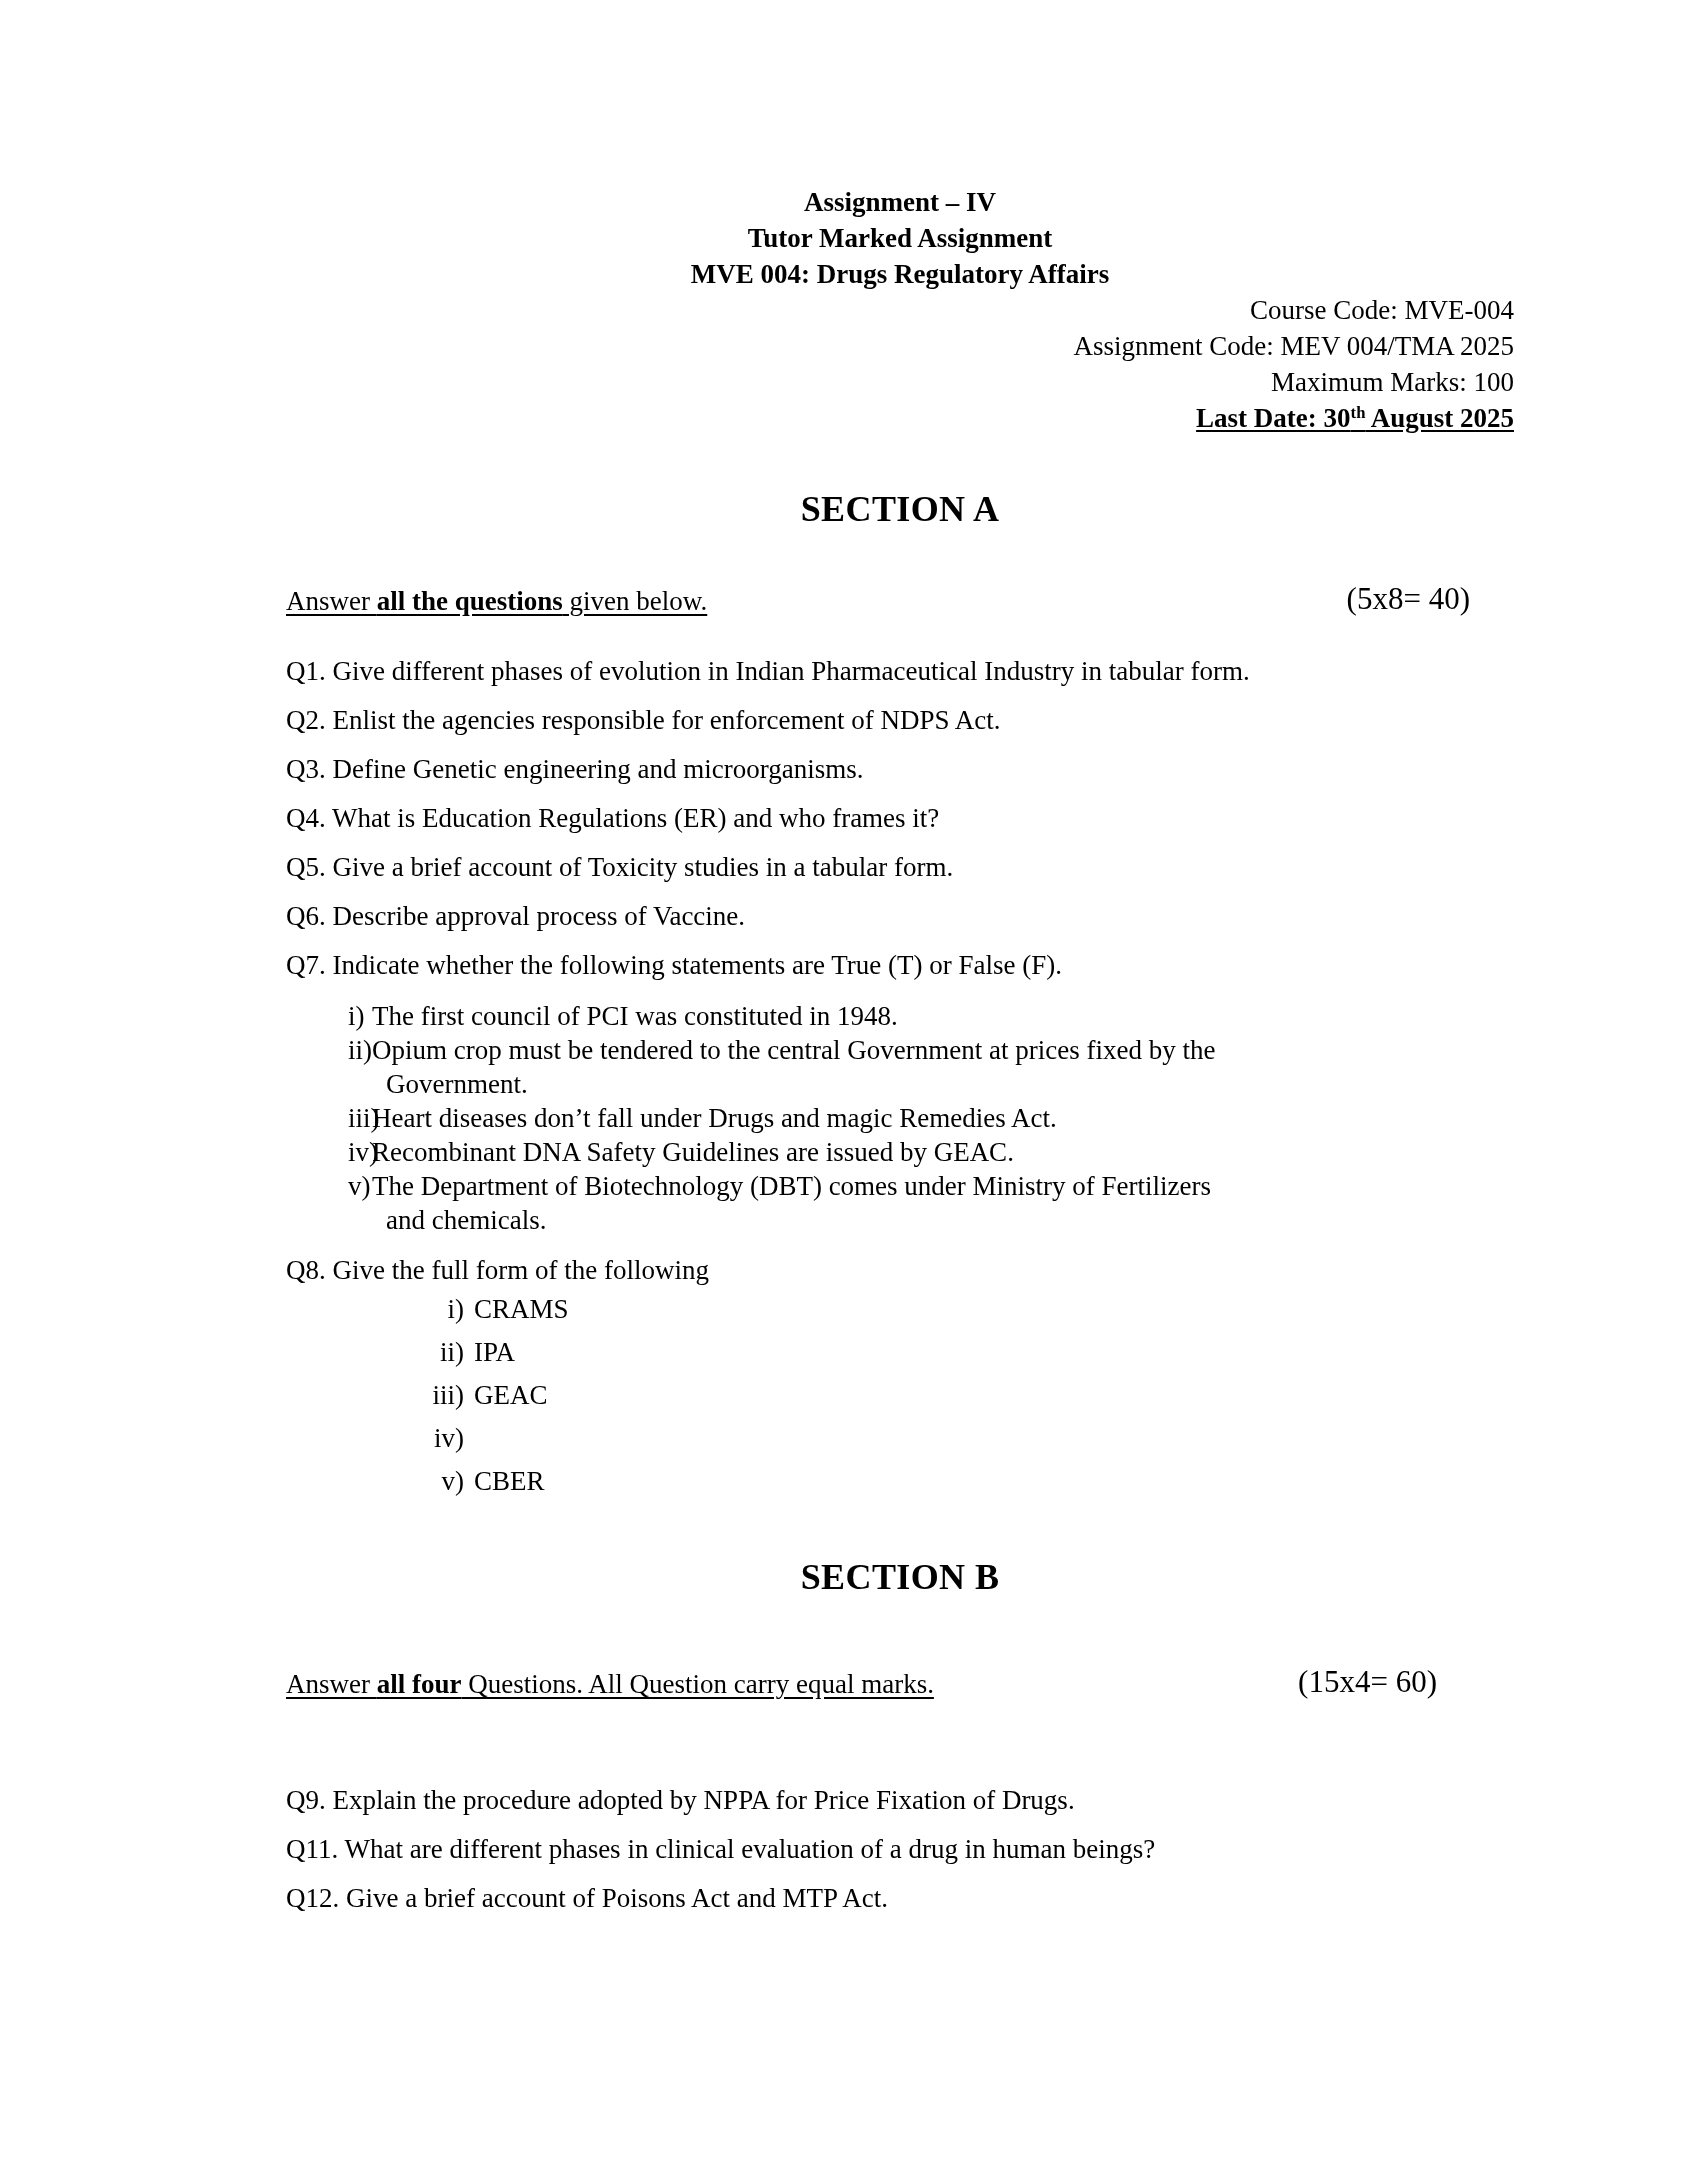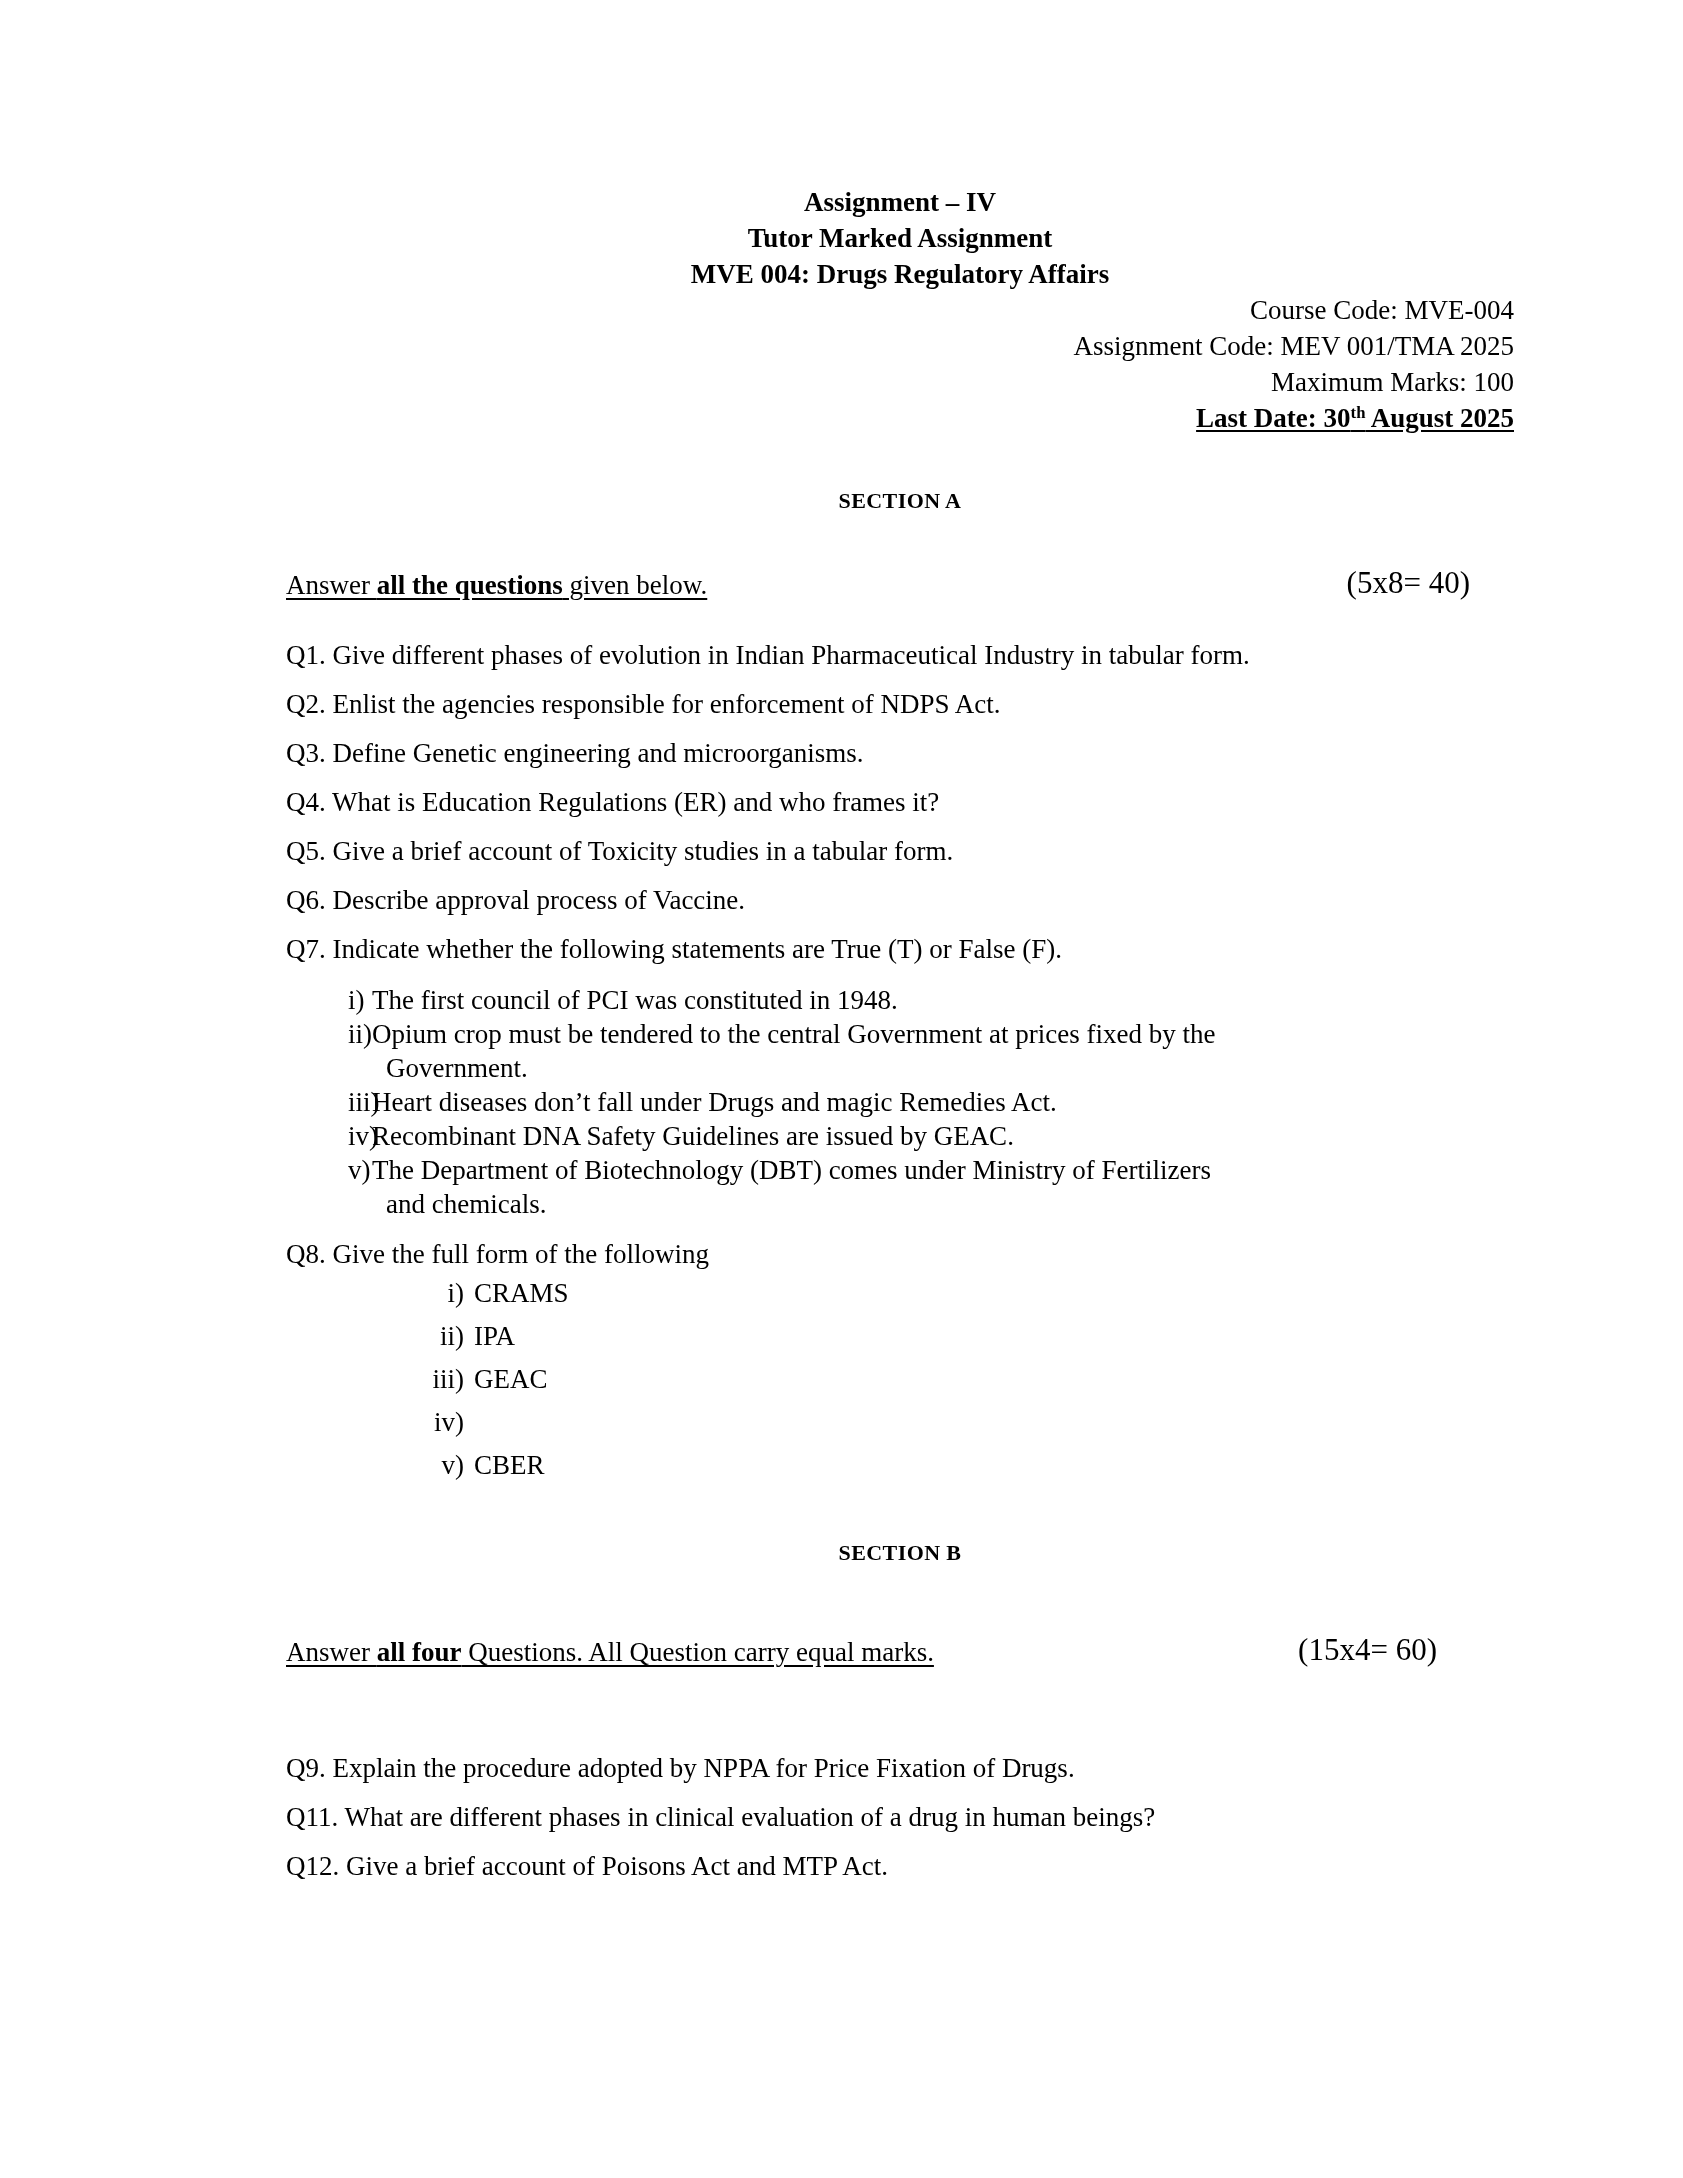--- a/index.html
+++ b/index.html
@@ -52,21 +52,21 @@
   .meta-line.last-date sup {
     font-size: 0.62em;
     vertical-align: 0.52em;
     line-height: 0;
   }
 
   
   .section-heading {
     text-align: center;
     font-weight: bold;
-    font-size: 22px;
+    font-size: 36px;
     letter-spacing: 0.4px;
   }
   #section-a-heading { margin-top: 52px; }
   #section-b-heading { margin-top: 53px; }
 
   
   .instruction-row {
     display: flex;
     align-items: flex-end;
     font-size: 27px;
@@ -154,21 +154,21 @@
   <div class="content">
 
     <div class="title-block">
       <div class="title-line">Assignment – IV</div>
       <div class="title-line">Tutor Marked Assignment</div>
       <div class="title-line">MVE 004: Drugs Regulatory Affairs</div>
     </div>
 
     <div class="meta-block">
       <div class="meta-line">Course Code: MVE-004</div>
-      <div class="meta-line">Assignment Code: MEV 001/TMA 2025</div>
+      <div class="meta-line">Assignment Code: MEV 004/TMA 2025</div>
       <div class="meta-line">Maximum Marks: 100</div>
       <div class="meta-line last-date"><span>Last Date: 30</span><sup>th</sup><span> August 2025</span></div>
     </div>
 
     <div class="section-heading" id="section-a-heading">SECTION A</div>
 
     <div class="instruction-row" id="instruction-a">
       <span class="instruction-text"><span>Answer </span><b>all the questions</b><span> given below.</span></span>
       <span class="instruction-marks">(5x8= 40)</span>
     </div>

